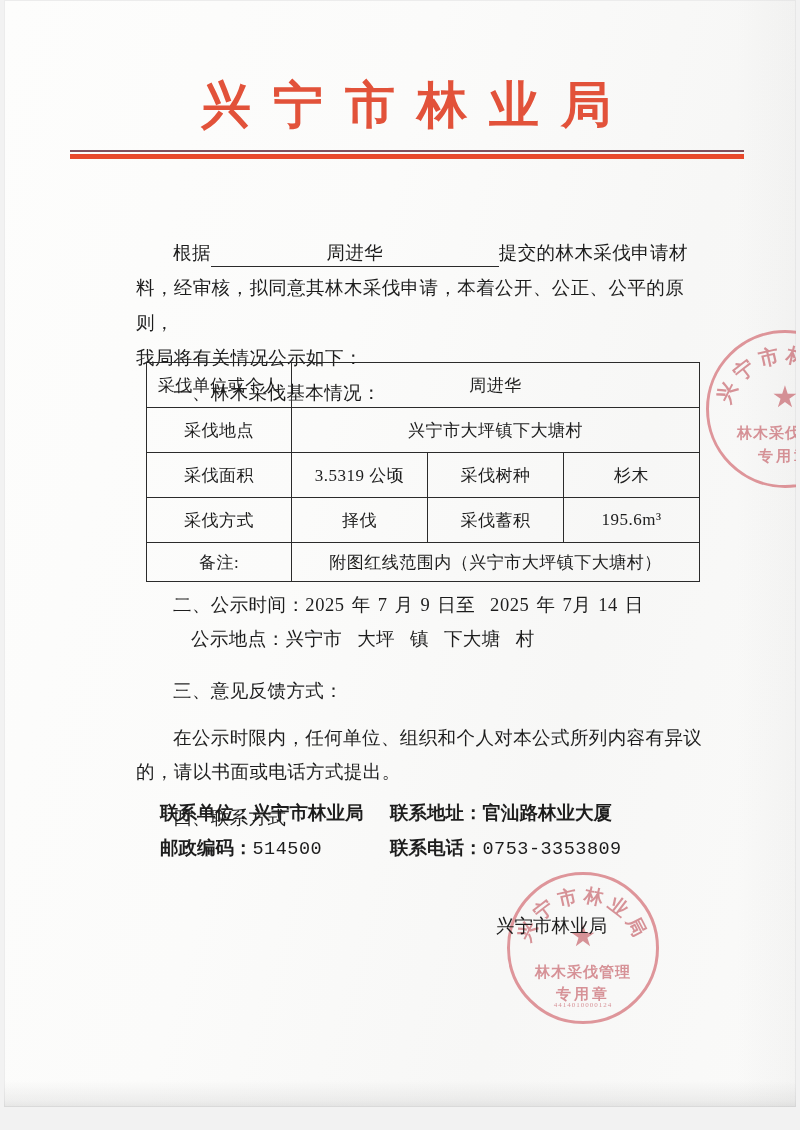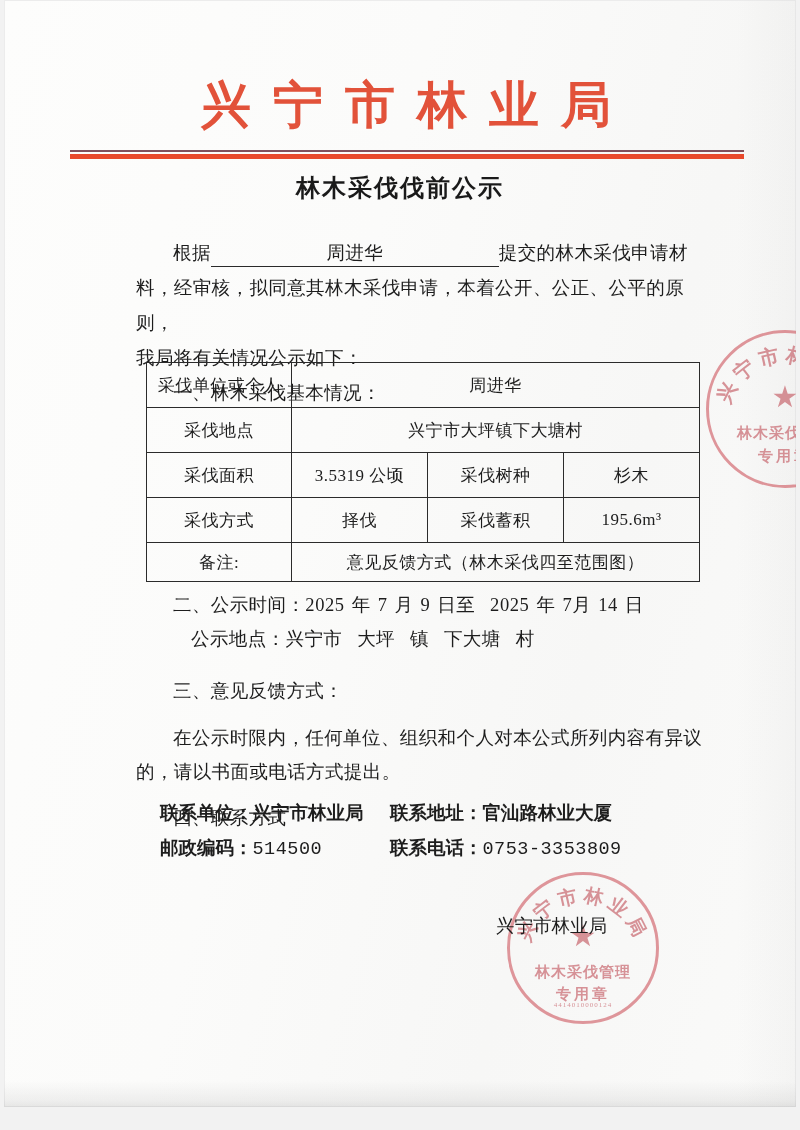--- a/index.html
+++ b/index.html
@@ -263,21 +263,20 @@
 
     <div class="masthead">
       <div class="masthead-title">兴宁市林业局</div>
     </div>
 
     <div class="rule-wrap">
       <div class="rule-thin"></div>
       <div class="rule-thick"></div>
     </div>
 
-    <div class="doc-subtitle">林木采伐伐前公示</div>
 
     <div class="body-text">
       <p class="para">
         <span class="ind-2"></span><span>根据</span><span class="blank-fill">周进华</span><span>提交的林木采伐申请材</span>
       </p>
       <p class="para">料，经审核，拟同意其林木采伐申请，本着公开、公正、公平的原则，</p>
       <p class="para">我局将有关情况公示如下：</p>
       <p class="para">
         <span class="ind-2"></span><span>一、林木采伐基本情况：</span>
       </p>
@@ -301,21 +300,21 @@
           <td>杉木</td>
         </tr>
         <tr class="r-tall">
           <td>采伐方式</td>
           <td>择伐</td>
           <td>采伐蓄积</td>
           <td class="num">195.6m³</td>
         </tr>
         <tr class="r-short">
           <td>备注:</td>
-          <td colspan="3">意见反馈方式（林木采伐四至范围图）</td>
+          <td colspan="3">附图红线范围内（兴宁市大坪镇下大塘村）</td>
         </tr>
       </tbody>
         </table>
     </div>
 
     <div class="after-table">
       <div class="line">
         <span class="ind-2"></span><span>二、公示时间：</span><span class="num">2025</span><span class="sp"></span><span>年</span><span class="sp"></span><span class="num">7</span><span class="sp"></span><span>月</span><span class="sp"></span><span class="num">9</span><span class="sp"></span><span>日至</span><span class="sp-lg"></span><span class="num">2025</span><span class="sp"></span><span>年</span><span class="sp"></span><span class="num">7</span><span>月</span><span class="sp"></span><span class="num">14</span><span class="sp"></span><span>日</span>
       </div>
       <div class="line">

